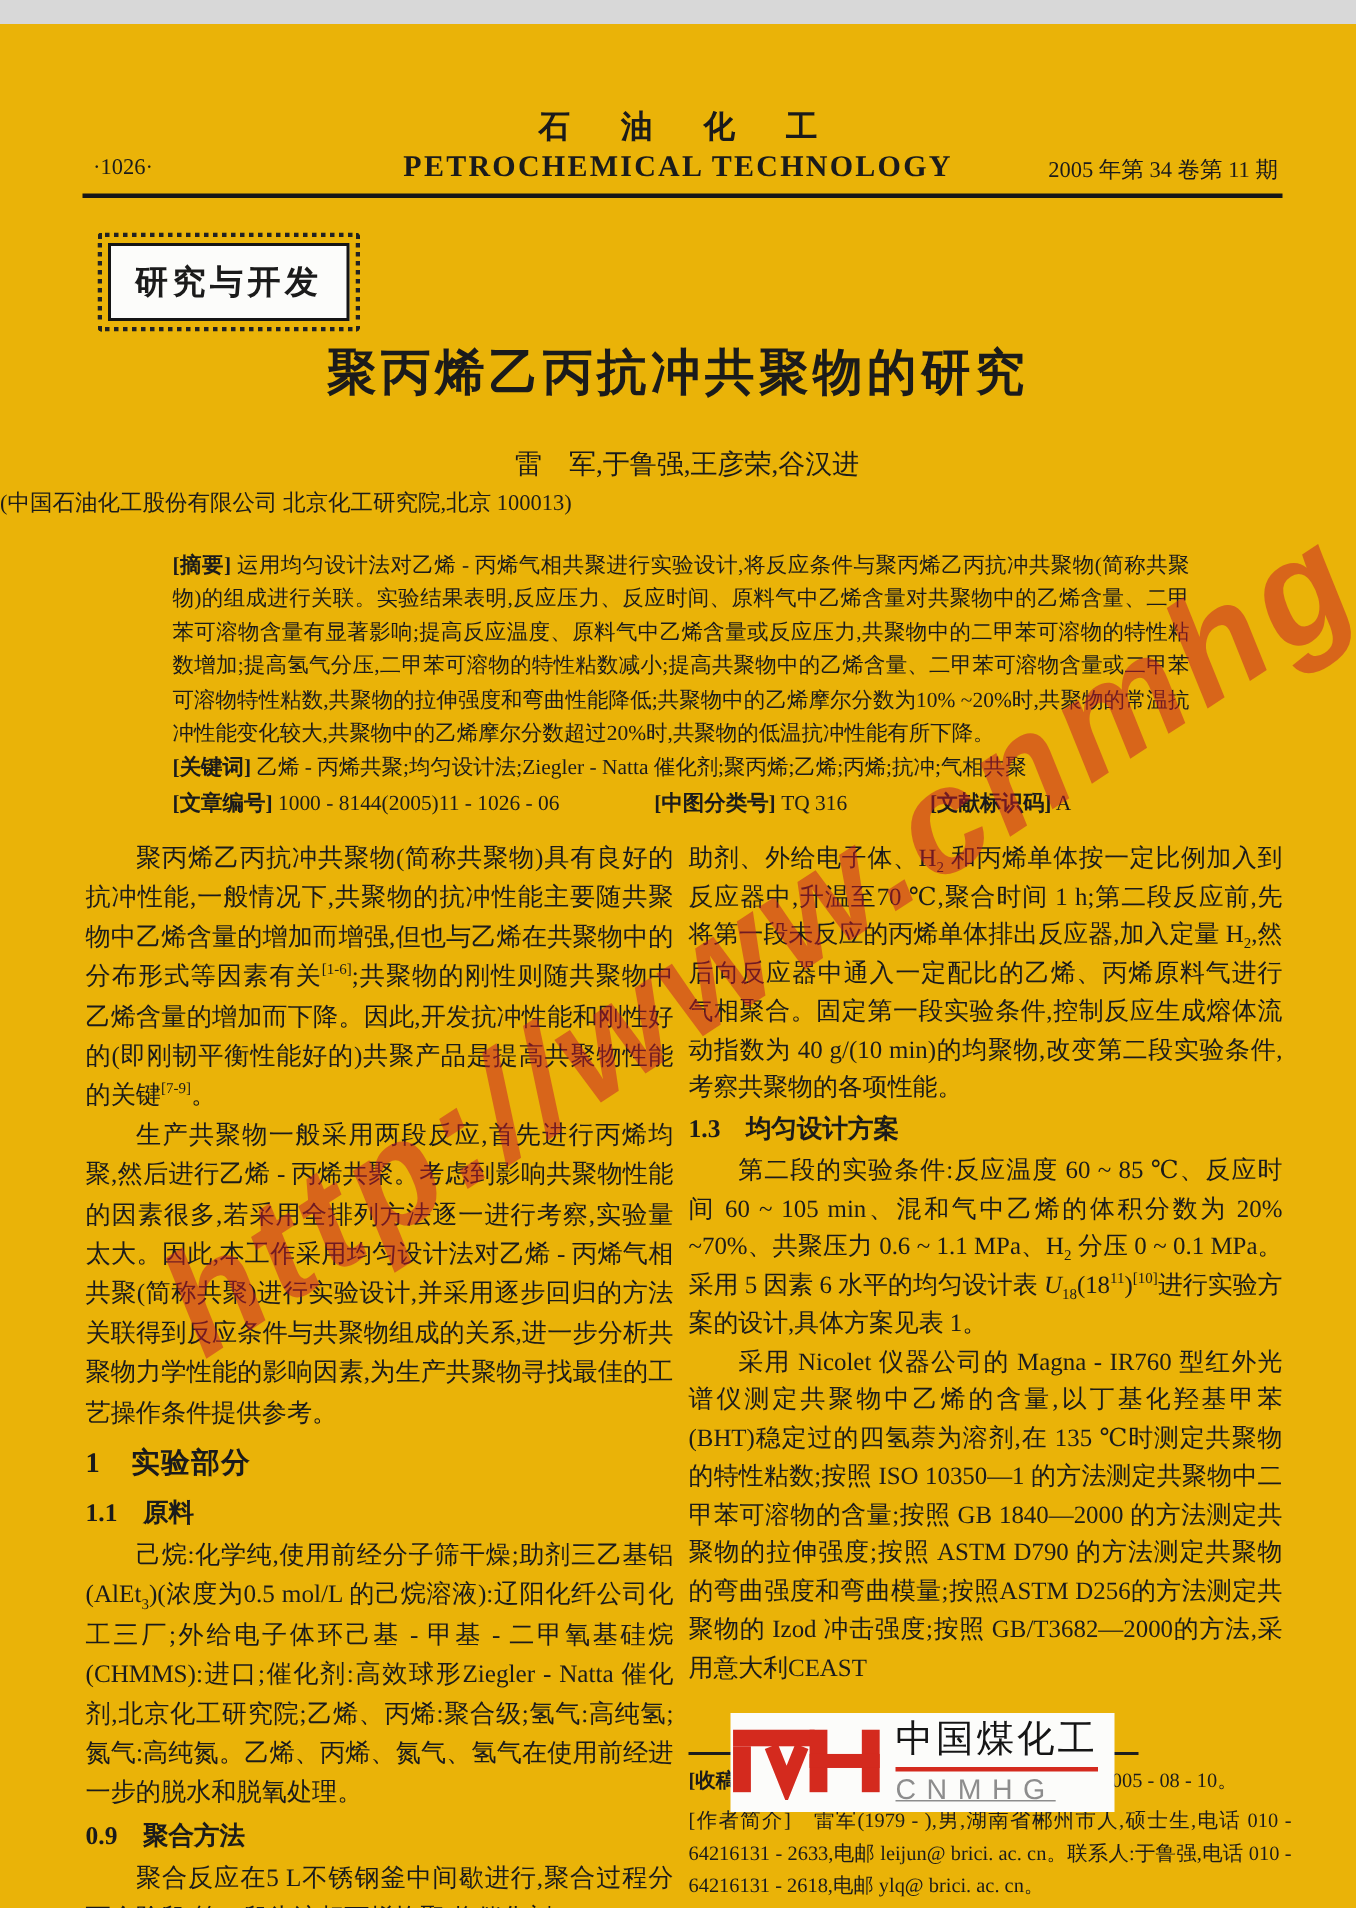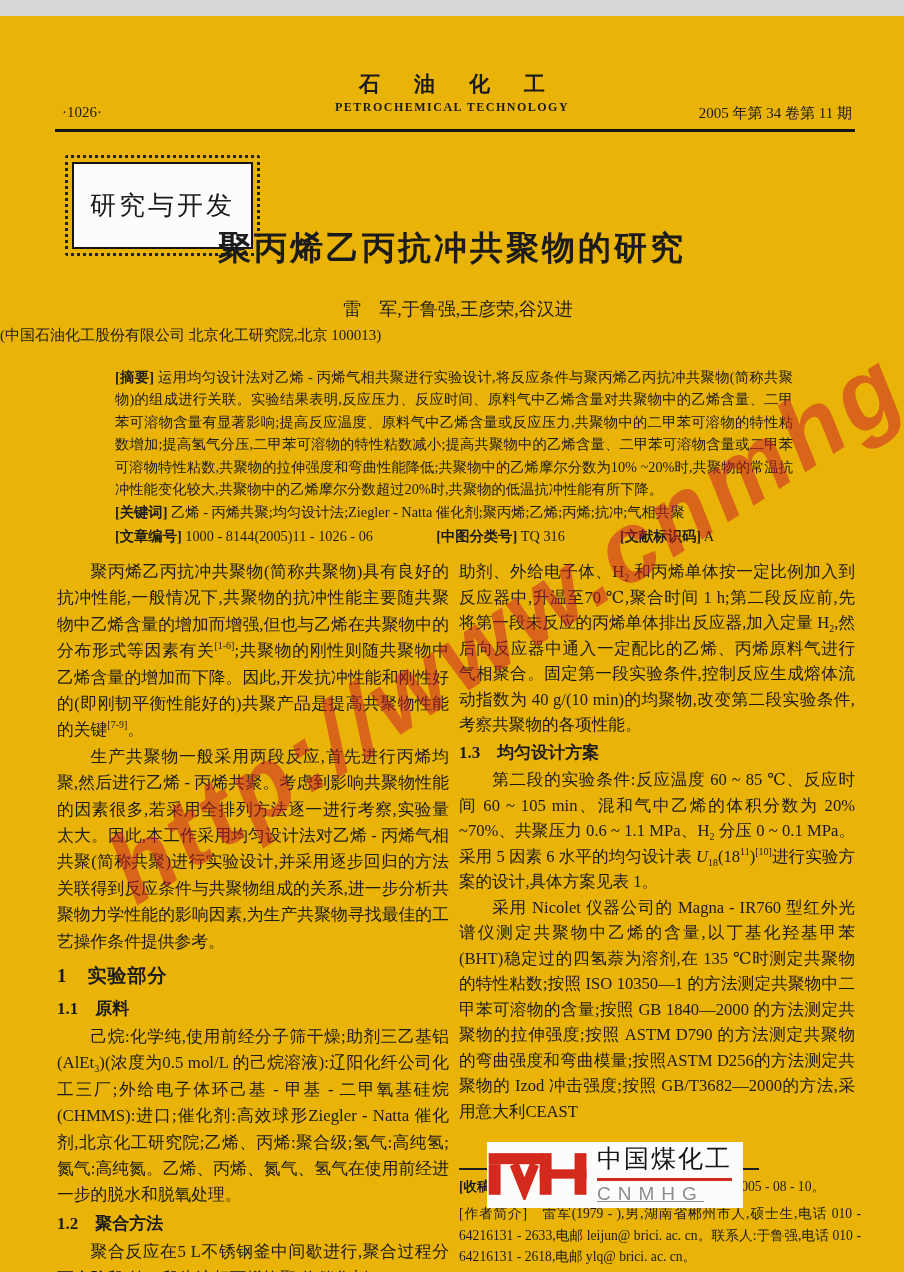--- a/index.html
+++ b/index.html
@@ -6,27 +6,27 @@
   html,body { background:#d8d8d8; }
   .page {
     position:relative; width:904px; height:1272px; margin:16px auto;
     background:#eab308; overflow:hidden; color:#1b1b1b;
     font-family:"Liberation Serif","DejaVu Serif",serif;
   }
   
   .jr-cn { position:absolute; top:54px; left:0; right:0; text-align:center;
            font-size:21px; font-weight:700; letter-spacing:34px; text-indent:34px; }
   .jr-en { position:absolute; top:84px; left:0; right:0; text-align:center;
-           font-size:12px; font-weight:600; letter-spacing:1.5px; }
+           font-size:20px; font-weight:600; letter-spacing:1.5px; }
   .pageno { position:absolute; top:88px; left:62px; font-size:15px; }
   .issue  { position:absolute; top:88px; right:52px; font-size:15px; }
   .hr-top { position:absolute; top:113px; left:55px; width:800px; height:3px; background:#161616; }
   
-  .badge { position:absolute; top:146px; left:72px; padding:24px 16px;
-           border:2px solid #151515; font-size:26px; font-weight:400; letter-spacing:3px;
+  .badge { position:absolute; top:146px; left:72px; padding:9px 16px;
+           border:2px solid #151515; font-size:22px; font-weight:700; letter-spacing:3px;
            background:#fcfcfa; }
   .badge::before { content:""; position:absolute; inset:-9px; border:3px dotted #222; border-radius:3px; }
   
   .title  { position:absolute; top:210px; left:0; right:0; text-align:center;
             font-size:33px; font-weight:700; letter-spacing:3px; }
   .authors{ position:absolute; top:281px; left:0; right:0; text-align:center; font-size:18px;padding-left:12px; }
   .affil  { position:absolute; top:310px; left:0; right:0; text-align:left; font-size:15px; }
   
   .meta { position:absolute; top:349px; left:115px; width:678px;
           font-size:14.3px; line-height:22.4px; text-align:justify; }
@@ -102,21 +102,21 @@
       <span>A</span>
     </div>
   </div>
 
   <div class="col col-left">
       <p class="indent"><span>聚丙烯乙丙抗冲共聚物(简称共聚物)具有良好的抗冲性能,一般情况下,共聚物的抗冲性能主要随共聚物中乙烯含量的增加而增强,但也与乙烯在共聚物中的分布形式等因素有关</span><sup>[1-6]</sup><span>;共聚物的刚性则随共聚物中乙烯含量的增加而下降。因此,开发抗冲性能和刚性好的(即刚韧平衡性能好的)共聚产品是提高共聚物性能的关键</span><sup>[7-9]</sup><span>。</span></p>
       <p class="indent"><span>生产共聚物一般采用两段反应,首先进行丙烯均聚,然后进行乙烯 - 丙烯共聚。考虑到影响共聚物性能的因素很多,若采用全排列方法逐一进行考察,实验量太大。因此,本工作采用均匀设计法对乙烯 - 丙烯气相共聚(简称共聚)进行实验设计,并采用逐步回归的方法关联得到反应条件与共聚物组成的关系,进一步分析共聚物力学性能的影响因素,为生产共聚物寻找最佳的工艺操作条件提供参考。</span></p>
       <div class="h1">1　实验部分</div>
       <div class="h2">1.1　原料</div>
       <p class="indent"><span>己烷:化学纯,使用前经分子筛干燥;助剂三乙基铝(AlEt</span><sub>3</sub><span>)(浓度为0.5 mol/L 的己烷溶液):辽阳化纤公司化工三厂;外给电子体环己基 - 甲基 - 二甲氧基硅烷(CHMMS):进口;催化剂:高效球形Ziegler - Natta 催化剂,北京化工研究院;乙烯、丙烯:聚合级;氢气:高纯氢;氮气:高纯氮。乙烯、丙烯、氮气、氢气在使用前经进一步的脱水和脱氧处理。</span></p>
-      <div class="h2">1.2　聚合方法</div>
+      <div class="h2">0.9　聚合方法</div>
       <p class="indent"><span>聚合反应在5 L不锈钢釜中间歇进行,聚合过程分两个阶段:第一段为液相丙烯均聚,将催化剂、</span></p>
     </div>
   <div class="col col-right">
       <p class=""><span>助剂、外给电子体、H</span><sub>2</sub><span> 和丙烯单体按一定比例加入到反应器中,升温至70 ℃,聚合时间 1 h;第二段反应前,先将第一段未反应的丙烯单体排出反应器,加入定量 H</span><sub>2</sub><span>,然后向反应器中通入一定配比的乙烯、丙烯原料气进行气相聚合。固定第一段实验条件,控制反应生成熔体流动指数为 40 g/(10 min)的均聚物,改变第二段实验条件,考察共聚物的各项性能。</span></p>
       <div class="h2">1.3　均匀设计方案</div>
       <p class="indent"><span>第二段的实验条件:反应温度 60 ~ 85 ℃、反应时间 60 ~ 105 min、混和气中乙烯的体积分数为 20% ~70%、共聚压力 0.6 ~ 1.1 MPa、H</span><sub>2</sub><span> 分压 0 ~ 0.1 MPa。采用 5 因素 6 水平的均匀设计表 </span><i>U</i><sub>18</sub><span>(18</span><sup>11</sup><span>)</span><sup>[10]</sup><span>进行实验方案的设计,具体方案见表 1。</span></p>
       <p class="indent"><span>采用 Nicolet 仪器公司的 Magna - IR760 型红外光谱仪测定共聚物中乙烯的含量,以丁基化羟基甲苯(BHT)稳定过的四氢萘为溶剂,在 135 ℃时测定共聚物的特性粘数;按照 ISO 10350—1 的方法测定共聚物中二甲苯可溶物的含量;按照 GB 1840—2000 的方法测定共聚物的拉伸强度;按照 ASTM D790 的方法测定共聚物的弯曲强度和弯曲模量;按照ASTM D256的方法测定共聚物的 Izod 冲击强度;按照 GB/T3682—2000的方法,采用意大利CEAST</span></p>
     </div>
 
   <div class="foot-rule"></div>

